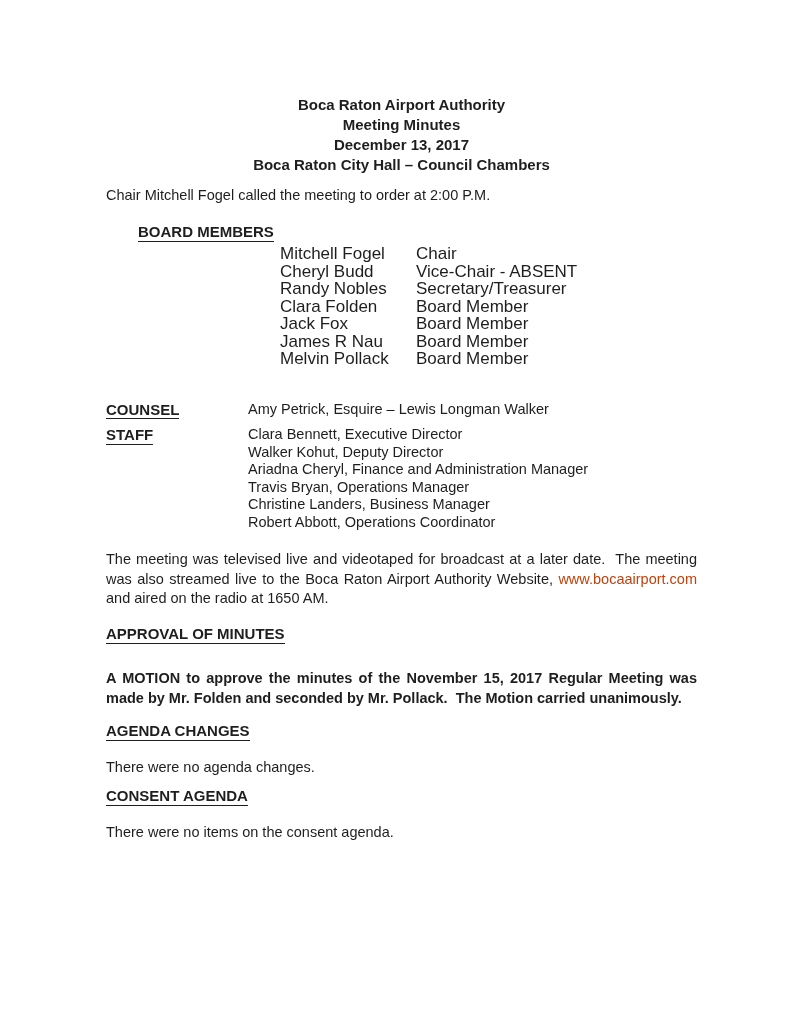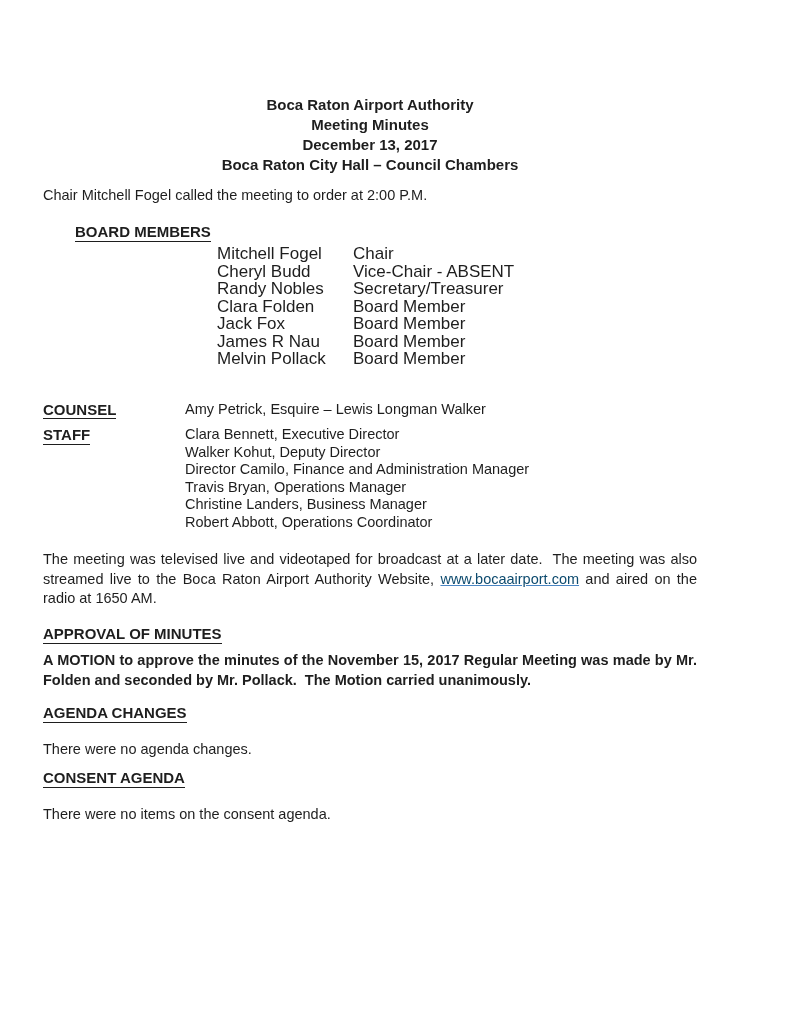--- a/index.html
+++ b/index.html
@@ -6,21 +6,21 @@
     margin: 0;
     padding: 0;
     background: #ffffff;
   }
   .page {
     position: relative;
     width: 791px;
     height: 1024px;
     background: #ffffff;
     box-sizing: border-box;
-    padding: 95px 94px 0 43px;
+    padding: 95px 94px 0 106px;
     font-family: "Liberation Sans", "DejaVu Sans", sans-serif;
     color: #1e1e1e;
     overflow: hidden;
   }
   
   .doc-header {
     text-align: center;
     font-weight: bold;
     font-size: 15px;
     line-height: 20px;
@@ -72,29 +72,28 @@
     margin: 0;
     font-size: 14.5px;
     line-height: 19.5px;
     white-space: pre-wrap;
   }
   .justify { text-align: justify; }
   .broadcast-para { margin-top: 19px; }
   .bold-para { font-weight: bold; line-height: 20px; }
   .approval-heading { margin-top: 16px; }
   .motion-1 { margin-top: 13px; }
-  .motion-2 { margin-top: 6px; }
+  .motion-2 { margin-top: 24px; }
   .agenda-heading { margin-top: 14px; }
   .agenda-text { margin-top: 17px; }
   .consent-heading { margin-top: 10px; }
   .consent-text { margin-top: 17px; }
   
   .site-link {
-    color: #0c4a6e;
-    text-decoration: underline;
+    color: #c2410c;
     text-decoration-color: #4a86c4;
     cursor: pointer;
   }
 </style>
 </head>
 <body>
 
 <div class="page">
 
   <header class="doc-header">
@@ -145,21 +144,21 @@
   <section class="label-row counsel-row">
     <span class="label-col"><span class="u">COUNSEL</span></span>
     <span class="value-col">Amy Petrick, Esquire – Lewis Longman Walker</span>
   </section>
 
   <section class="label-row staff-row">
     <span class="label-col"><span class="u">STAFF</span></span>
     <div class="value-col">
       <div>Clara Bennett, Executive Director</div>
       <div>Walker Kohut, Deputy Director</div>
-      <div>Director Camilo, Finance and Administration Manager</div>
+      <div>Ariadna Cheryl, Finance and Administration Manager</div>
       <div>Travis Bryan, Operations Manager</div>
       <div>Christine Landers, Business Manager</div>
       <div>Robert Abbott, Operations Coordinator</div>
     </div>
   </section>
 
   <p class="para justify broadcast-para"><span>The meeting was televised live and videotaped for broadcast at a later date.  The meeting was also streamed live to the Boca Raton Airport Authority Website, </span><a class="site-link">www.bocaairport.com</a><span> and aired on the radio at 1650 AM.</span></p>
 
   <div class="heading approval-heading">
     <span class="u">APPROVAL OF MINUTES</span>

